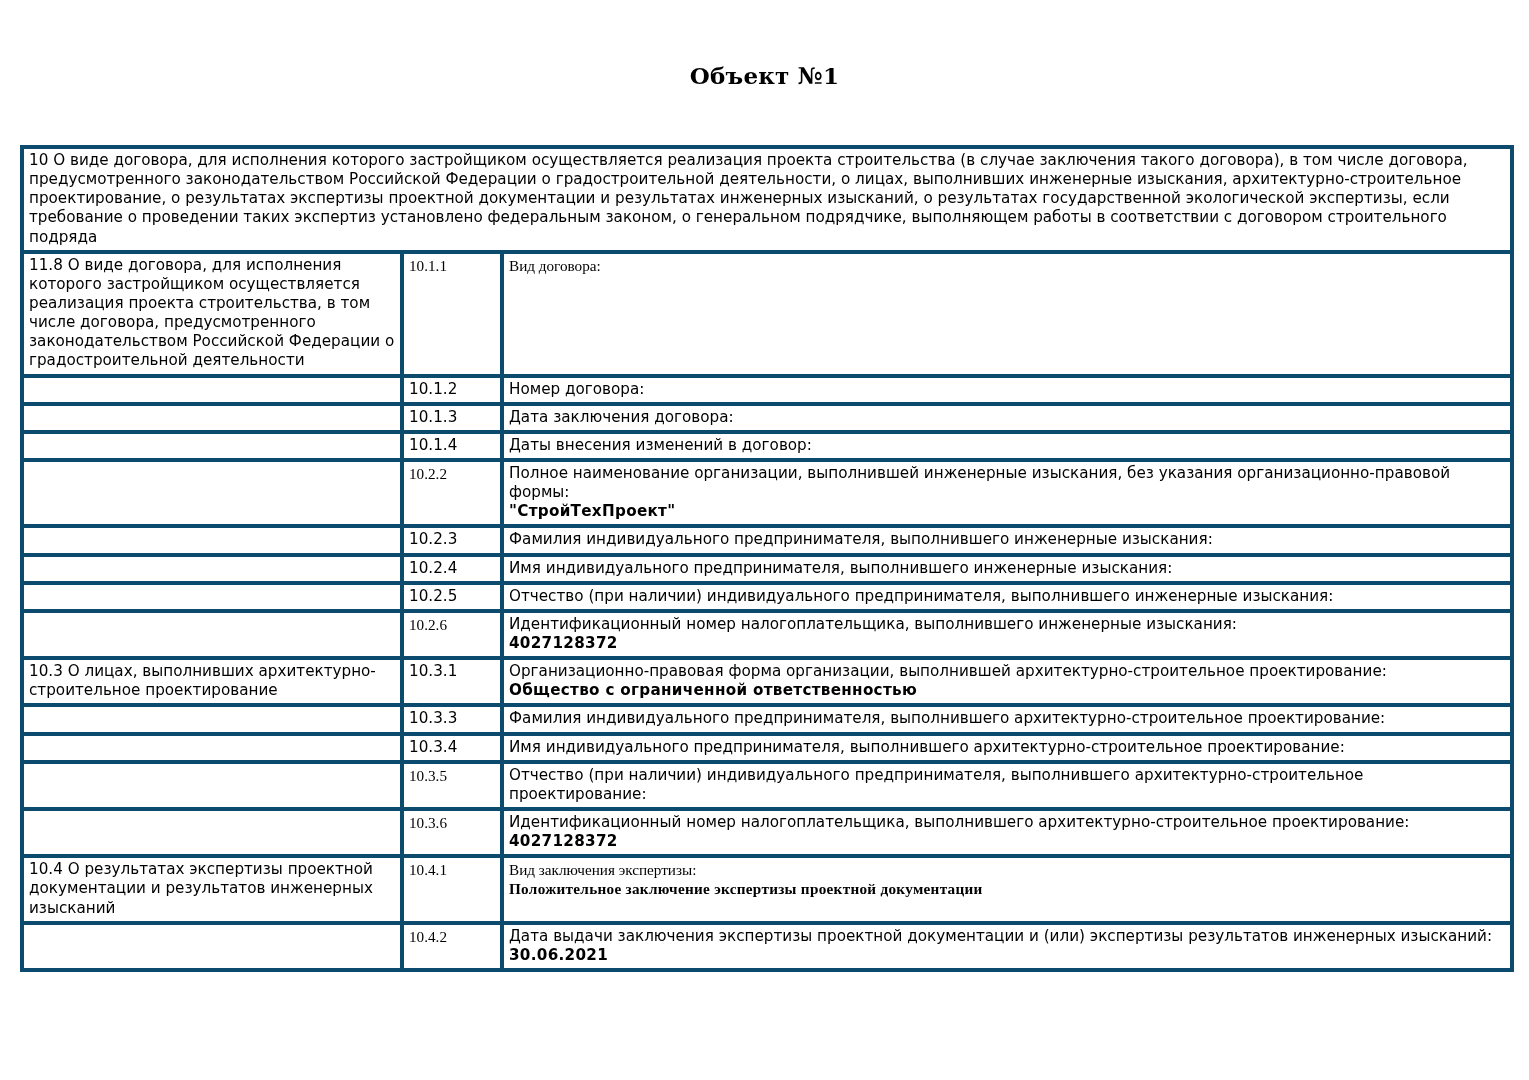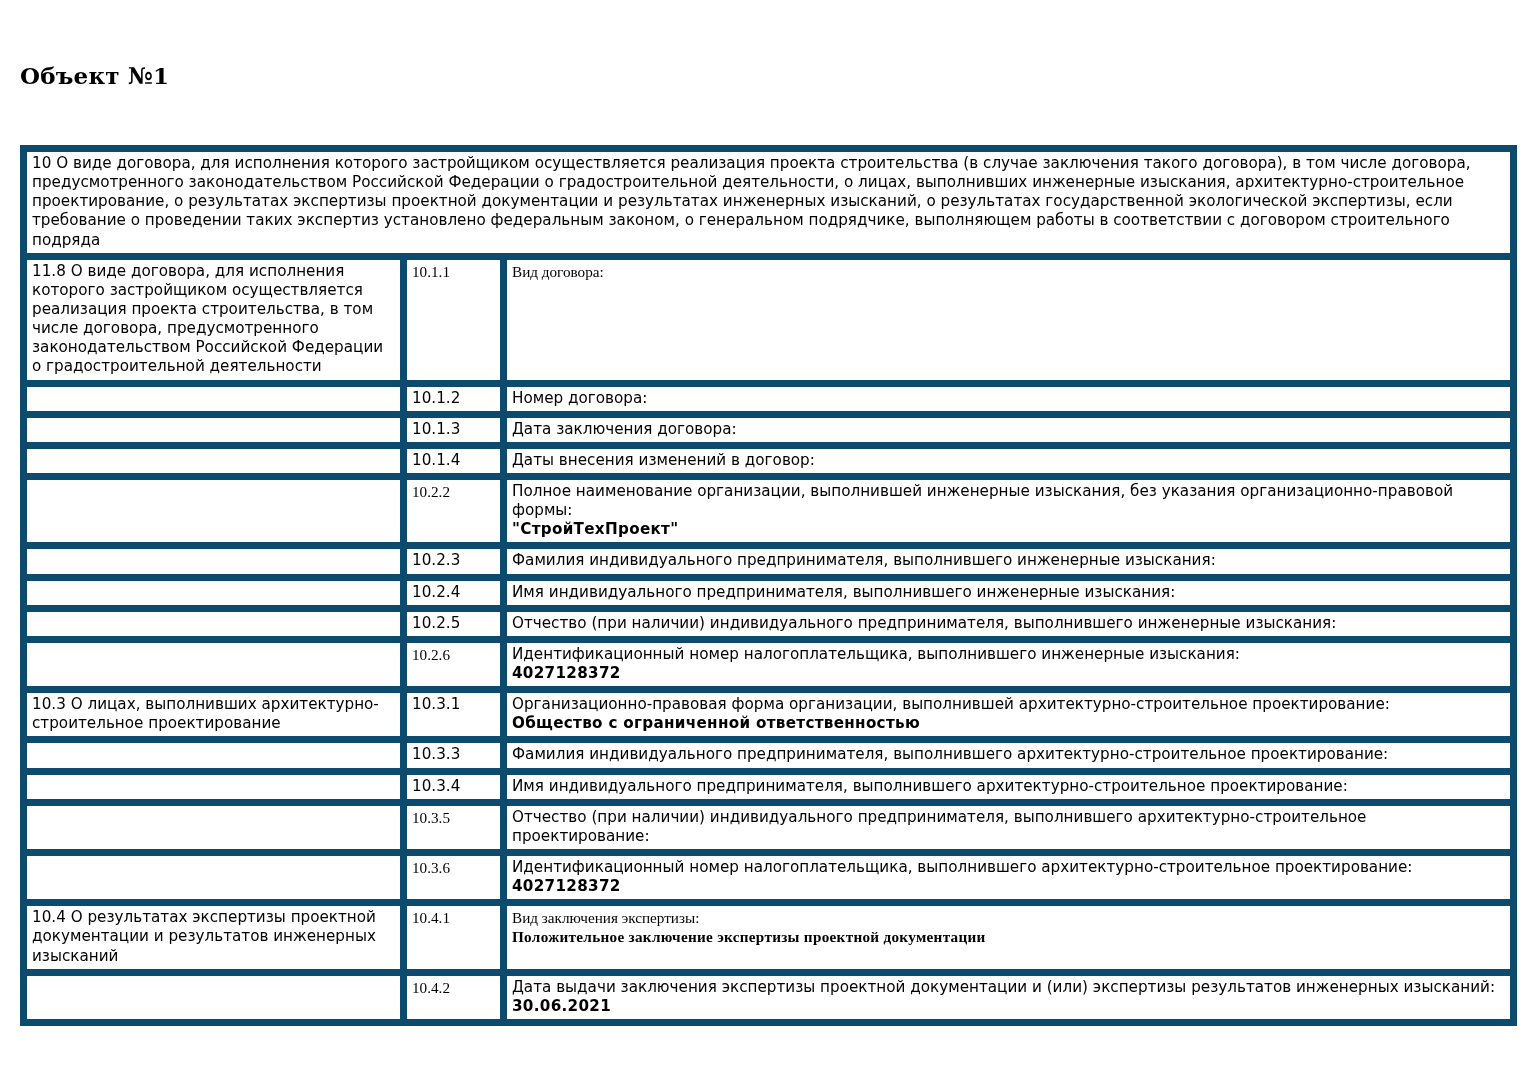--- a/index.html
+++ b/index.html
@@ -12,36 +12,37 @@
     min-height: 1080px;
     font-family: "DejaVu Sans", sans-serif;
     color: #000000;
   }
   .page {
     width: 1529px;
     box-sizing: border-box;
     padding: 0 20px;
   }
   .doc-title {
+    text-align: center;
     font-family: "DejaVu Serif", serif;
     font-weight: bold;
     font-size: 23px;
     margin-top: 62px;
     margin-bottom: 0;
     letter-spacing: 0.2px;
   }
   table.form-table {
     border-collapse: collapse;
     width: 1490px;
     margin-top: 56px;
     margin-left: 0px;
     table-layout: fixed;
   }
   table.form-table td {
-    border: 7px solid #0c4a6e;
+    border: 4px solid #0c4a6e;
     vertical-align: top;
     padding: 2px 5px 3px 5px;
     font-size: 15.2px;
     line-height: 1.26;
   }
   td.v-mid { vertical-align: middle; font-family: Liberation Serif, serif; }
   .hdr-cell {
     font-size: 15.2px;
     line-height: 1.3;
     padding: 3px 6px 4px 6px;

